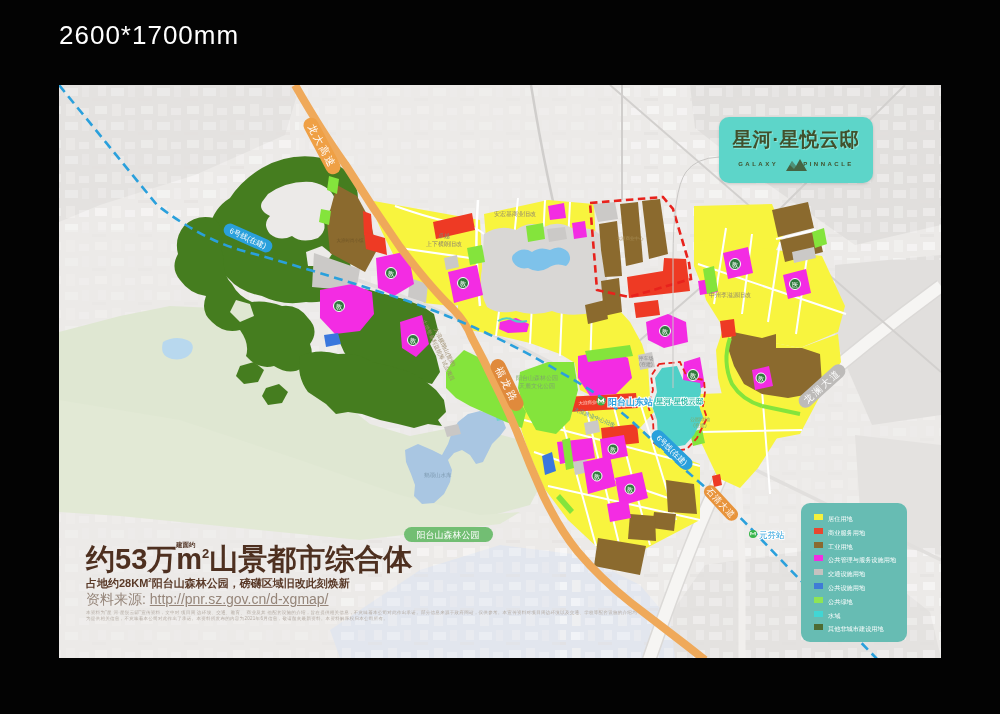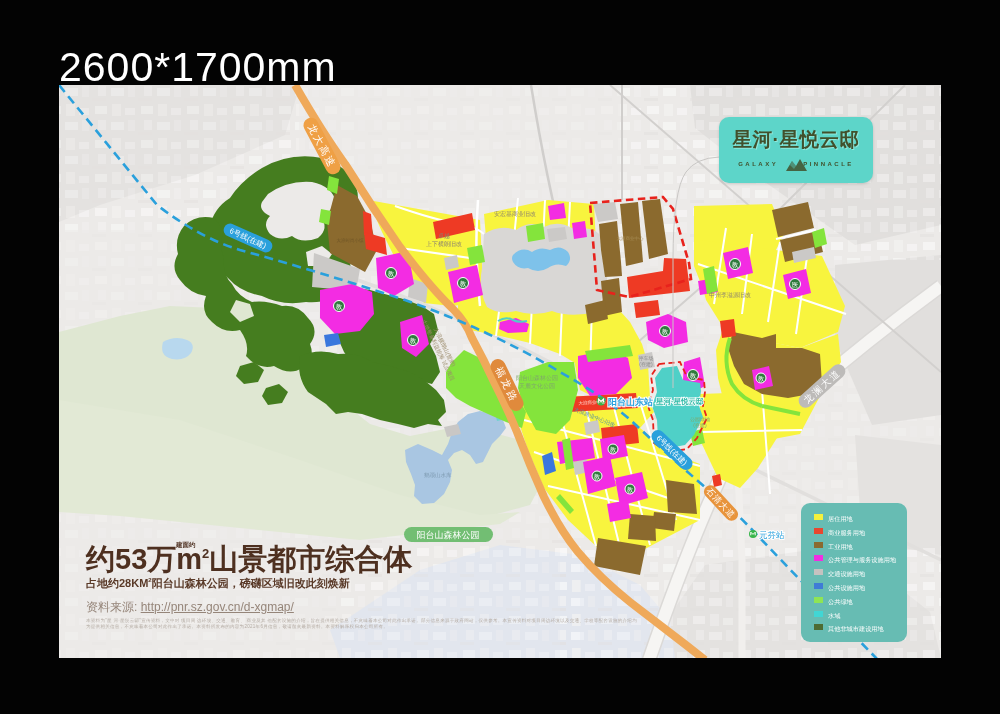--- a/index.html
+++ b/index.html
@@ -1,18 +1,18 @@
 <!DOCTYPE html>
 <html><head>
 <meta charset="utf-8">
 <style>
 html,body{margin:0;padding:0;background:#000;}
 *{font-family:"Liberation Sans",sans-serif;}
 #stage{position:relative;width:1000px;height:714px;background:#030303;overflow:hidden;}
-#dim{position:absolute;left:59px;top:44px;color:#fff;font-size:41px;letter-spacing:1px;text-align:right;}
+#dim{position:absolute;left:59px;top:20px;color:#fff;font-size:26px;letter-spacing:1px;text-align:right;}
 #map{position:absolute;left:59px;top:85px;width:882px;height:573px;background:#eceae8;}
 </style>
 </head>
 <body>
 <div id="stage">
 
 <div id="dim">2600*1700mm</div>
 
 <div id="map">
 <svg width="882" height="573" viewBox="59 85 882 573" xmlns="http://www.w3.org/2000/svg">
@@ -459,19 +459,19 @@
 </div>
 
 <div style="position:absolute;left:27px;top:459px;color:#4e3020;">
 
 <div style="font-size:29px;line-height:31px;font-weight:bold;white-space:nowrap;">约53万m<sup style="font-size:13px;line-height:0;">2</sup>山景都市综合体</div>
 
 <div style="position:absolute;left:90px;top:-3px;font-size:6.5px;color:#4e3020;font-weight:bold;">建面约</div>
 
 <div style="margin-top:2px;font-size:11px;line-height:13px;font-weight:bold;color:#5a3a28;">占地约28KM<sup style="font-size:6px;line-height:0;">2</sup>阳台山森林公园，磅礴区域旧改此刻焕新</div>
 
-<div style="margin-top:12px;font-size:12px;line-height:10px;color:#958579;">资料来源: <span style="text-decoration:underline;">http://pnr.sz.gov.cn/d-xgmap/</span></div>
+<div style="margin-top:4px;font-size:14px;line-height:10px;color:#958579;">资料来源: <span style="text-decoration:underline;">http://pnr.sz.gov.cn/d-xgmap/</span></div>
 
 <div style="margin-top:6px;font-size:4.5px;line-height:6px;color:#b5aca4;letter-spacing:0.3px;white-space:nowrap;">本资料为"星 河·星悦云邸"宣传资料，文中对 项目周 边环境、交通、教育、 商业及其 他配套设施的介绍，旨在提供相关信息，不意味着本公司对此作出承诺。部分信息来源于政府网站，仅供参考。本宣传资料对项目周边环境以及交通、学校等配套设施的介绍均</div>
 <div style="font-size:4.5px;line-height:6px;color:#b5aca4;letter-spacing:0.3px;white-space:nowrap;">为提供相关信息，不意味着本公司对此作出了承诺。本资料所发布的内容为2021年6月信息，敬请留意最新资料。本资料解释权归本公司所有。</div>
 </div>
 </div>
 </div>
 
 </body></html>

